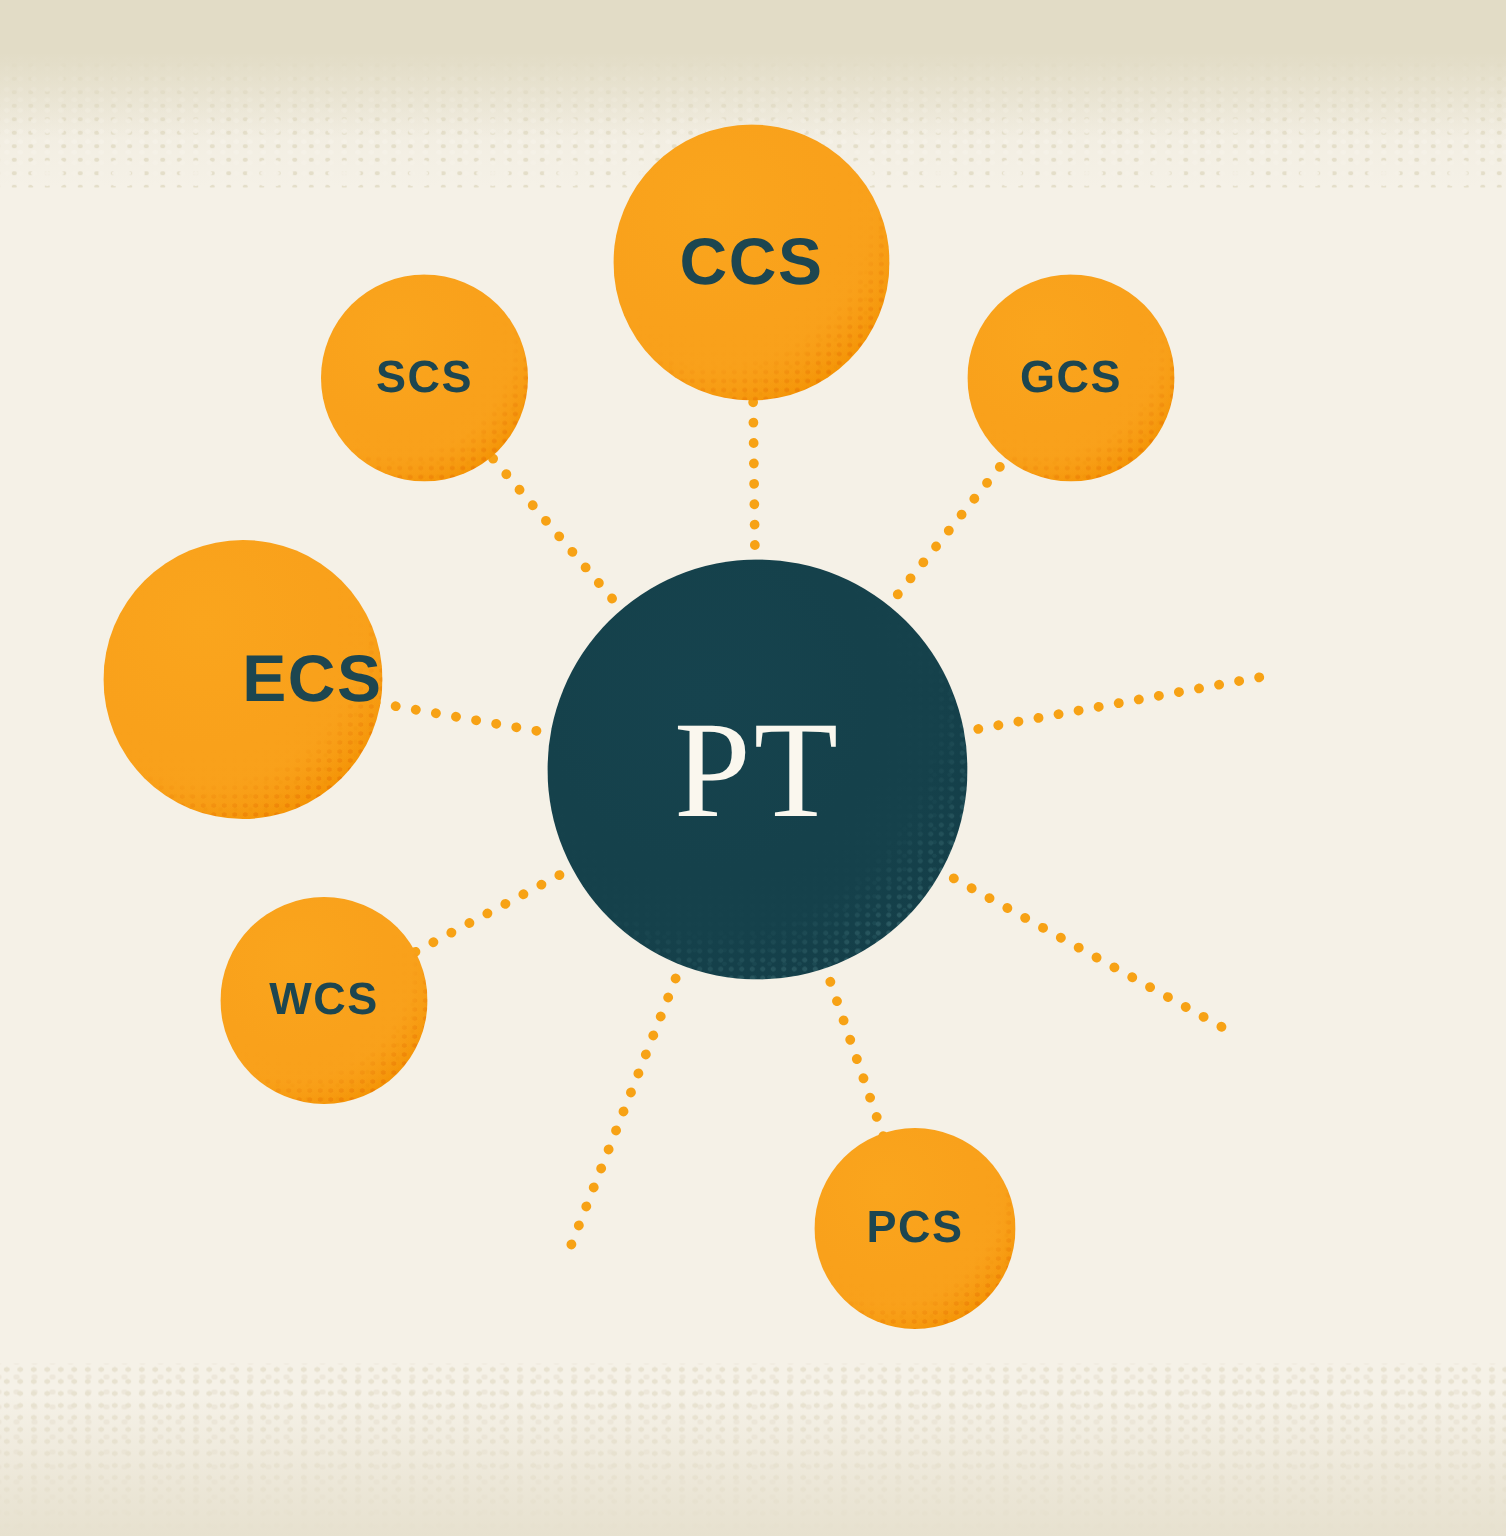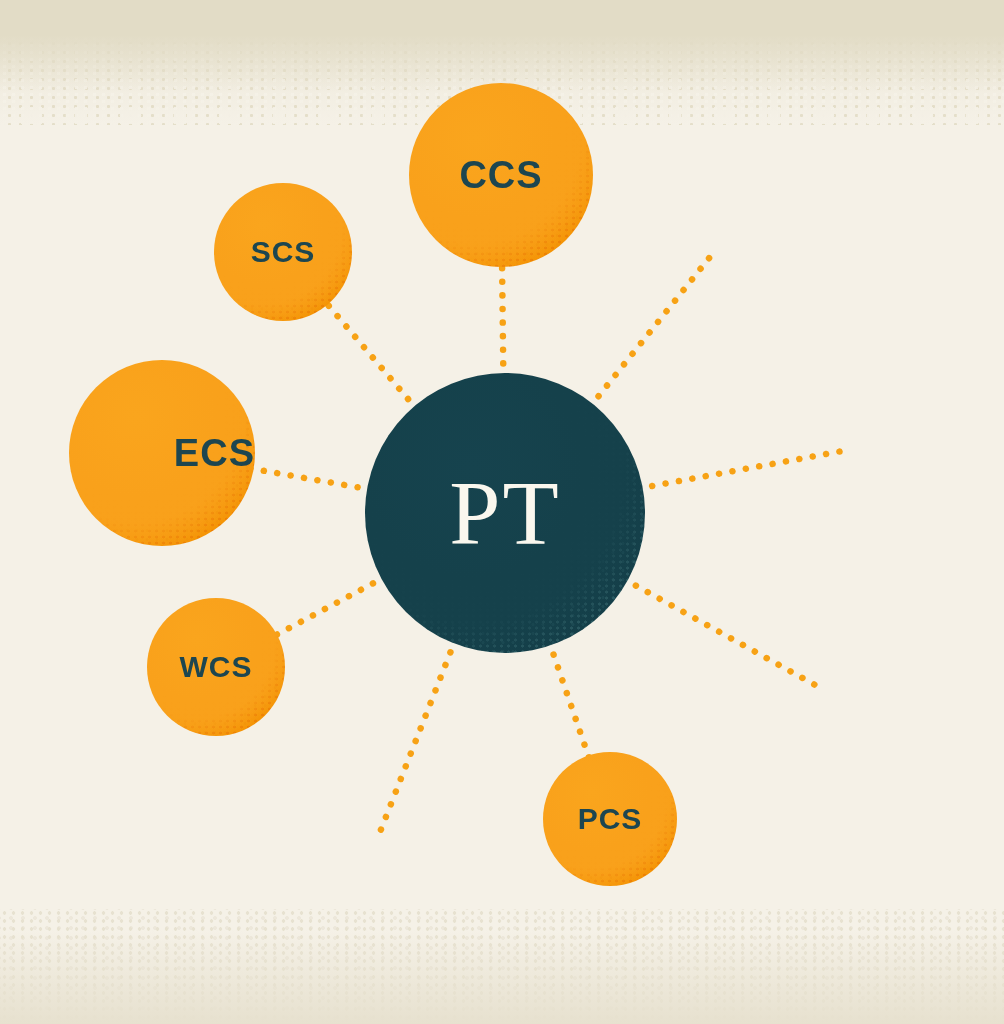--- a/index.html
+++ b/index.html
@@ -52,21 +52,21 @@
       radial-gradient(rgba(54,103,110,0.75) 1.6px, transparent 2px),
       radial-gradient(rgba(32,79,88,0.9) 1.3px, transparent 1.7px),
       radial-gradient(circle at 38% 34%, #15414B 50%, #143C46 100%);
     background-size:100% 100%, 7px 6px, 10px 9px, 100% 100%;
     background-position:0 0, 0 0, 3px 4px, 0 0;
   }
   .node__label {
     color:#1D4650; font-weight:bold; letter-spacing:1px; line-height:1;
     user-select:none;
   }
-  .node--lg .node__label { font-size:38px; }
+  .node--lg .node__label { font-size:44px; }
   .node--sm .node__label { font-size:30px; }
   .node--hub .node__label {
     font-family:"Liberation Serif", serif; font-size:92px; font-weight:normal;
     color:#FAF7EE; letter-spacing:2px;
   }
   
   .n-pt  { left:365px; top:373px; width:280px; height:280px; }
   .n-ccs { left:409px; top:83px;  width:184px; height:184px; }
   .n-gcs { left:645px; top:183px; width:138px; height:138px; }
   .n-ocs { left:780px; top:382px; width:136px; height:136px; }
@@ -93,20 +93,23 @@
     <line x1="505" y1="513" x2="610" y2="819"></line>
     <line x1="505" y1="513" x2="380" y2="832"></line>
     <line x1="505" y1="513" x2="216" y2="667"></line>
     <line x1="505" y1="513" x2="162" y2="453"></line>
     <line x1="505" y1="513" x2="283" y2="252"></line>
   </svg>
 
   <div class="node node--lg n-ccs">
     <span class="node__label">CCS</span>
   </div>
+  <div class="node node--sm n-gcs">
+    <span class="node__label">GCS</span>
+  </div>
   <div class="node node--sm n-pcs">
     <span class="node__label">PCS</span>
   </div>
   <div class="node node--sm n-wcs">
     <span class="node__label">WCS</span>
   </div>
   <div class="node node--lg n-ecs">
     <span class="node__label">ECS</span>
   </div>
   <div class="node node--sm n-scs">

